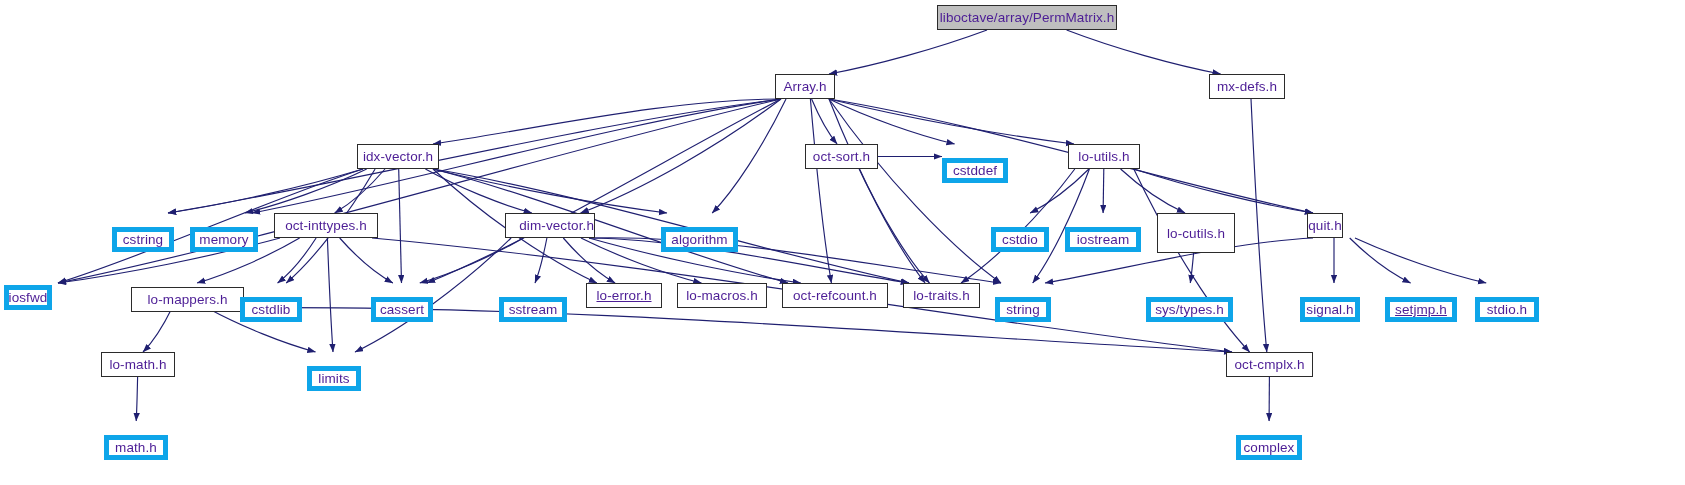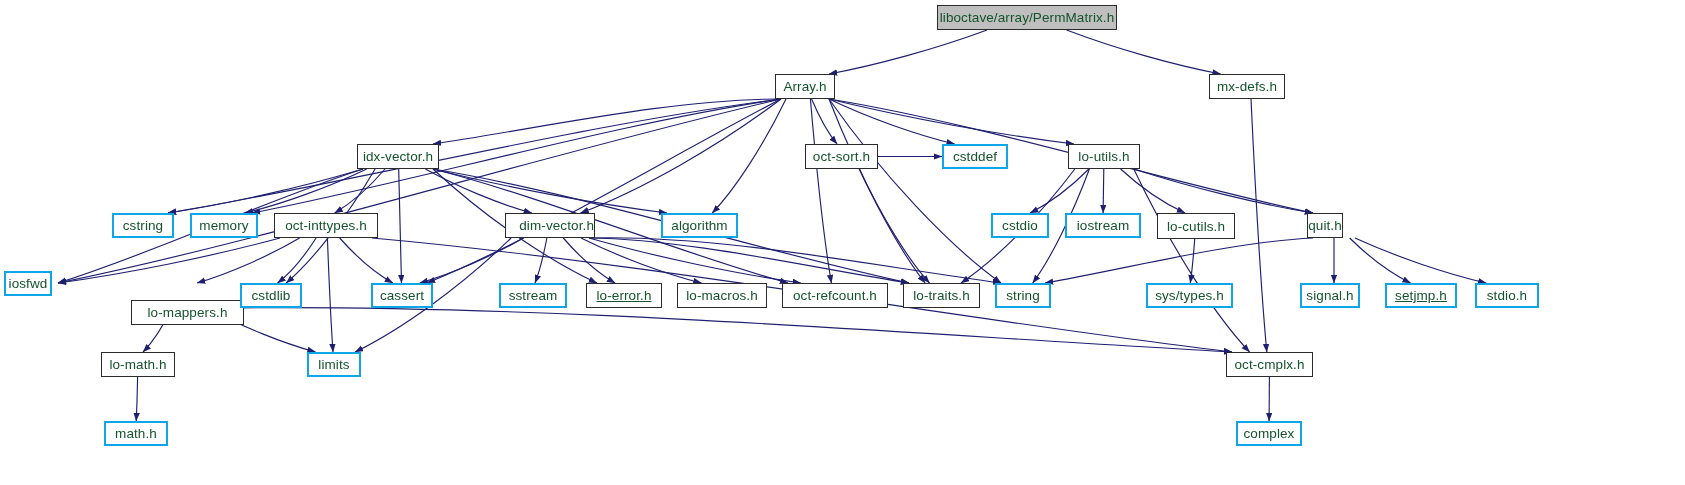--- a/index.html
+++ b/index.html
@@ -1,22 +1,22 @@
 <!DOCTYPE html>
 <html><head>
 <meta charset="utf-8">
 <style>
   html,body{margin:0;padding:0;background:#ffffff;}
   #stage{position:relative;width:1685px;height:485px;background:#ffffff;
          font-family:"Liberation Sans","DejaVu Sans",sans-serif;overflow:hidden;}
   #edges{position:absolute;left:0;top:0;width:1685px;height:485px;}
   .node{position:absolute;box-sizing:border-box;display:flex;align-items:center;
         justify-content:center;background:#ffffff;white-space:nowrap;
-        font-size:13.5px;color:#14532d;letter-spacing:0.1px;}
-  .node.sys{border:2px solid #0ea5e9;}
+        font-size:13.5px;color:#4c1d95;letter-spacing:0.1px;}
+  .node.sys{border:5px solid #0ea5e9;margin-top:14px;}
   .node.local{border:1.6px solid #2b2b2b;}
   .node.root{border:1.6px solid #2b2b2b;background:#bfbfbf;}
   .nlabel{pointer-events:none;}
 </style>
 </head>
 <body>
 
 <div id="stage">
   <svg id="edges" xmlns="http://www.w3.org/2000/svg" viewBox="0 0 1685 485">
     <defs>
@@ -124,30 +124,30 @@
       </div>
       <div class="node sys" style="left: 661px; top: 213px; width: 77px; height: 25px;">
         <span class="nlabel">algorithm</span>
       </div>
       <div class="node sys" style="left: 991px; top: 213px; width: 58px; height: 25px;">
         <span class="nlabel">cstdio</span>
       </div>
       <div class="node sys" style="left: 1065px; top: 213px; width: 76px; height: 25px;">
         <span class="nlabel">iostream</span>
       </div>
-      <div class="node local" style="left: 1157px; top: 213px; width: 78px; height: 26px;">
+      <div class="node local" style="left: 1157px; top: 213px; width: 78px; height: 40px;">
         <span class="nlabel">lo-cutils.h</span>
       </div>
       <div class="node local" style="left: 1307px; top: 213px; width: 36px; height: 25px;">
         <span class="nlabel">quit.h</span>
       </div>
       <div class="node sys" style="left: 4px; top: 271px; width: 48px; height: 25px;">
         <span class="nlabel">iosfwd</span>
       </div>
-      <div class="node local" style="left: 131px; top: 300px; width: 113px; height: 25px; text-align: center;">
+      <div class="node local" style="left: 131px; top: 287px; width: 113px; height: 25px; text-align: center;">
         <span class="nlabel">lo-mappers.h</span>
       </div>
       <div class="node sys" style="left: 240px; top: 283px; width: 62px; height: 25px;">
         <span class="nlabel">cstdlib</span>
       </div>
       <div class="node sys" style="left: 371px; top: 283px; width: 62px; height: 25px;">
         <span class="nlabel">cassert</span>
       </div>
       <div class="node sys" style="left: 499px; top: 283px; width: 68px; height: 25px;">
         <span class="nlabel">sstream</span>

